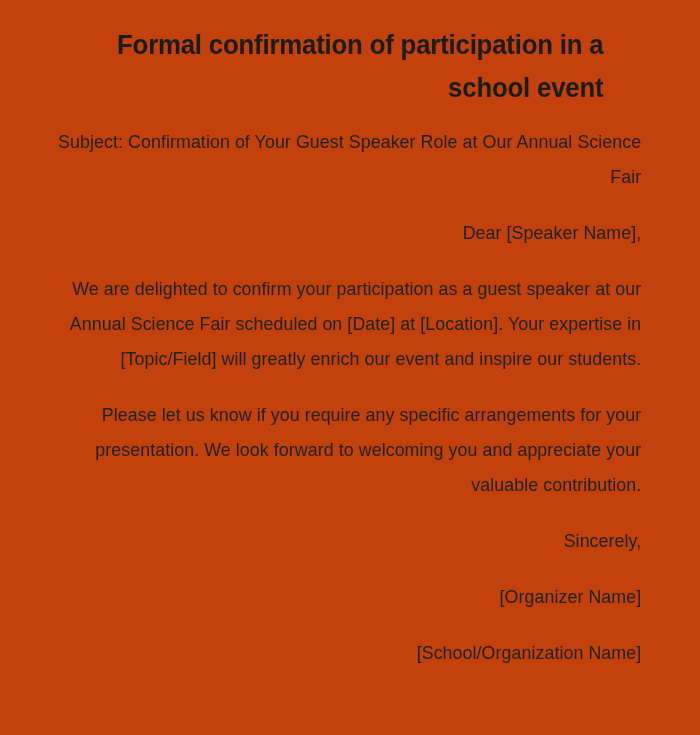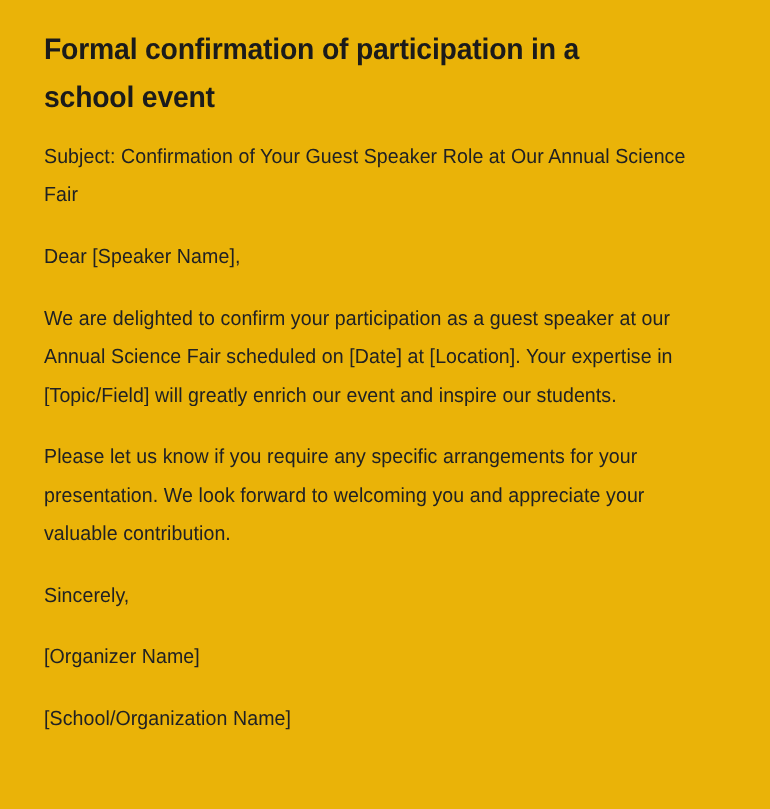--- a/index.html
+++ b/index.html
@@ -14,23 +14,24 @@
     background: #ffffff;
     font-family: "Liberation Sans", "DejaVu Sans", sans-serif;
     -webkit-font-smoothing: antialiased;
     overflow: hidden;
   }
 
   .page {
     box-sizing: border-box;
     width: 700px;
     height: 735px;
-    background: #eab308;
+    background: #c2410c;
     padding: 0 60px 0 40px;
     position: relative;
+    text-align: right;
   }
 
   .article {
     width: 600px;
     margin: 0;
     padding: 0;
   }
 
   .doc-title {
     margin: 0;

